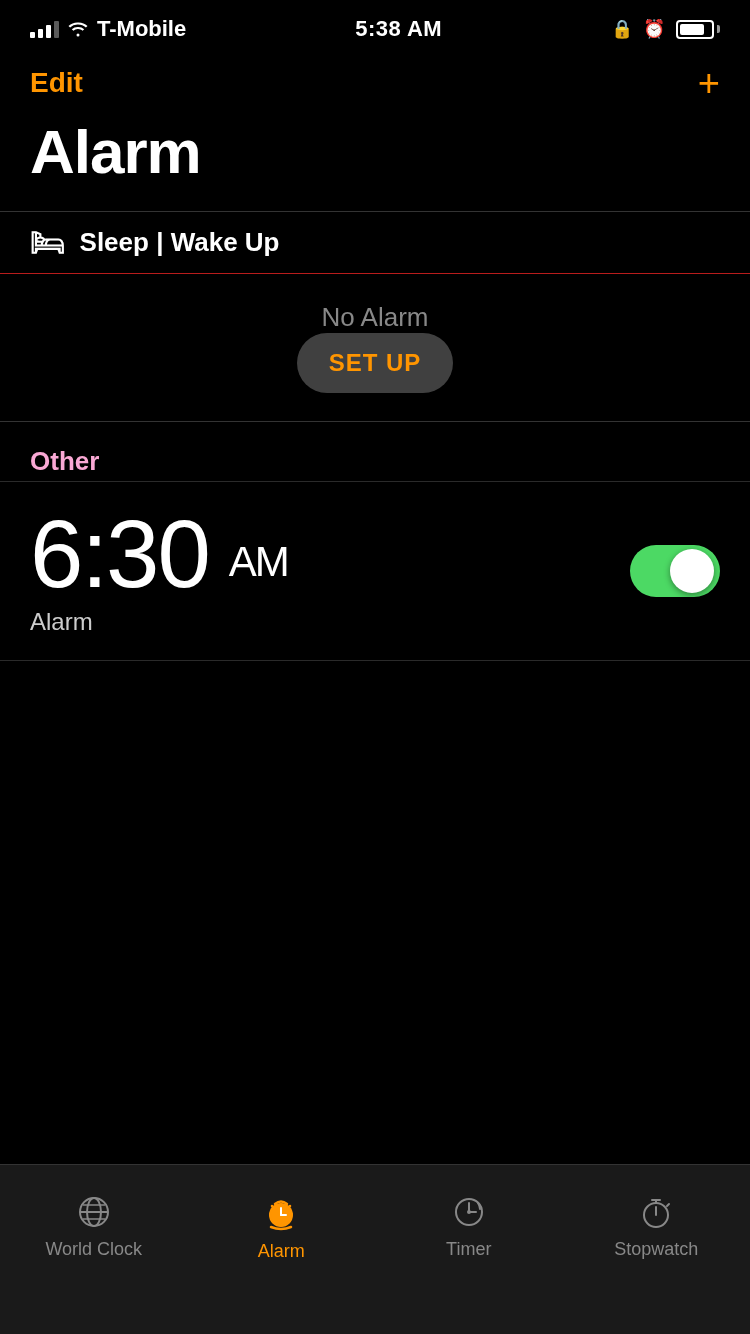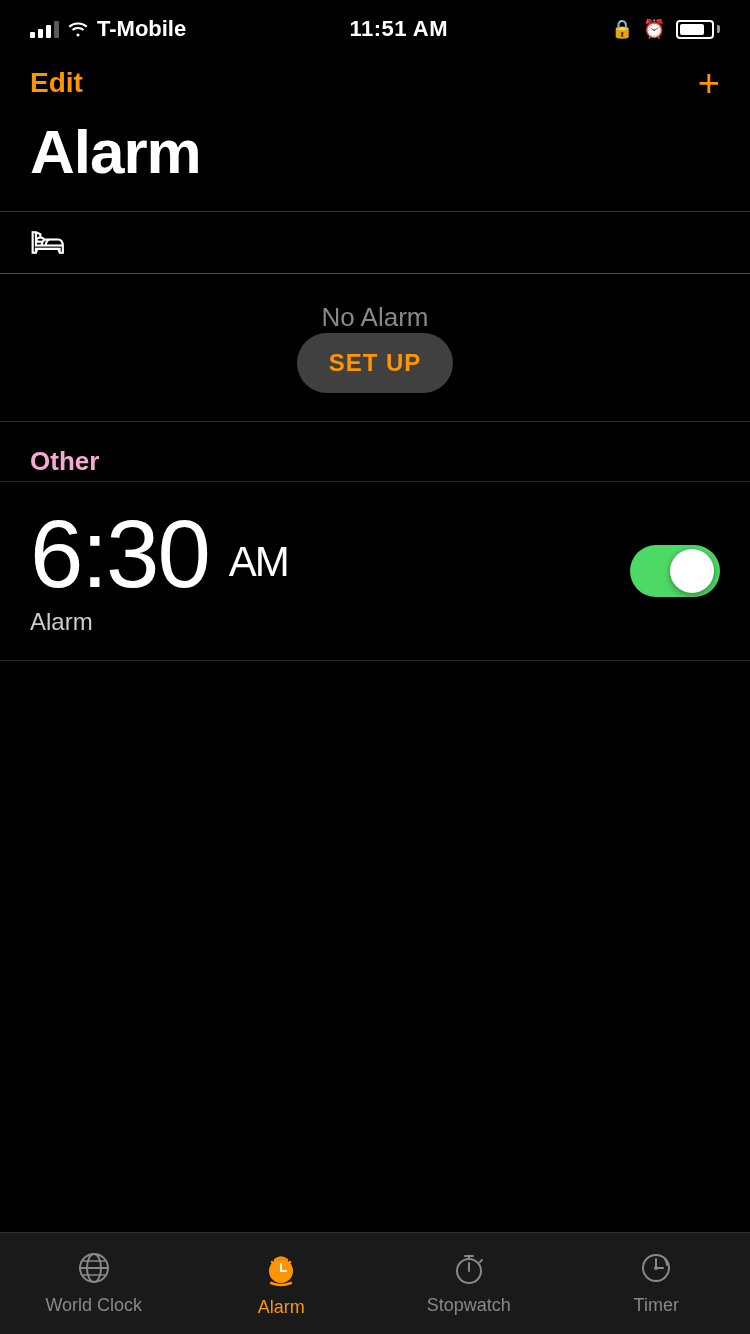--- a/index.html
+++ b/index.html
@@ -219,26 +219,26 @@
       border-radius: 50%;
       box-shadow: 0 2px 6px rgba(0,0,0,0.4);
     }
 
     
     .tab-bar {
       position: absolute;
       bottom: 0;
       left: 0;
       right: 0;
-      height: 102px;
+      height: 170px;
       background: #1a1a1a;
       border-top: 1px solid #333;
       display: flex;
       align-items: flex-start;
-      padding-top: 16px;
+      padding-top: 28px;
     }
     .tab-item {
       flex: 1;
       display: flex;
       flex-direction: column;
       align-items: center;
       gap: 8px;
       cursor: pointer;
     }
     .tab-label {
@@ -270,21 +270,21 @@
         <span></span>
         <span></span>
     </div>
     <svg width="22" height="16" viewBox="0 0 22 16" fill="white">
       <path d="M11 12.5a1.5 1.5 0 1 1 0 3 1.5 1.5 0 0 1 0-3z"></path>
       <path d="M11 8c1.8 0 3.4.7 4.6 1.8l1.6-1.6A9 9 0 0 0 11 6a9 9 0 0 0-6.2 2.2l1.6 1.6A6.3 6.3 0 0 1 11 8z"></path>
       <path d="M11 3.5c3.1 0 5.8 1.2 7.9 3.1l1.6-1.6A13 13 0 0 0 11 1.5 13 13 0 0 0 1.5 5l1.6 1.6A10.2 10.2 0 0 1 11 3.5z"></path>
     </svg>
     <span>T-Mobile</span>
   </div>
-  <div class="status-center">11:51 AM</div>
+  <div class="status-center">5:38 AM</div>
   <div class="status-right">
     <span style="font-size:18px;">🔒</span>
     <span style="font-size:18px;">⏰</span>
     <div class="battery">
       <div class="battery-body">
         <div class="battery-fill"></div>
       </div>
       <div class="battery-tip"></div>
     </div>
   </div>
@@ -292,20 +292,21 @@
 
 <div class="nav-header">
   <button class="edit-btn">Edit</button>
   <button class="add-btn">+</button>
 </div>
 
 <div class="page-title">Alarm</div>
 
 <div class="section-header">
   <span class="bed-icon">🛏</span>
+  <span>Sleep | Wake Up</span>
 </div>
 
 <div class="no-alarm-row">
   <span class="no-alarm-text">No Alarm</span>
   <button class="setup-btn">SET UP</button>
 </div>
 
 <div class="other-section">
   <div class="other-label">Other</div>
 
@@ -348,35 +349,35 @@
 
       <line x1="11" y1="13" x2="14" y2="16" stroke="#FF9500" stroke-width="2.5" stroke-linecap="round"></line>
       <line x1="29" y1="13" x2="26" y2="16" stroke="#FF9500" stroke-width="2.5" stroke-linecap="round"></line>
 
       <path d="M10 34 Q20 38 30 34" stroke="#FF9500" stroke-width="2.5" fill="none" stroke-linecap="round"></path>
     </svg>
     <span class="tab-label active">Alarm</span>
   </div>
 
   <div class="tab-item">
+    <svg class="timer-svg" viewBox="0 0 38 38" fill="none">
+      <circle cx="19" cy="19" r="13" stroke="#888" stroke-width="2" fill="none"></circle>
+      <path d="M19 19 L19 10" stroke="#888" stroke-width="2" stroke-linecap="round"></path>
+      <path d="M19 19 L26 19" stroke="#888" stroke-width="2" stroke-linecap="round"></path>
+      <circle cx="19" cy="19" r="2" fill="#888"></circle>
+
+      <path d="M28 10 A13 13 0 0 1 30 16" stroke="#888" stroke-width="2" stroke-linecap="round" fill="none"></path>
+    </svg>
+    <span class="tab-label">Timer</span>
+  </div>
+
+  <div class="tab-item">
     <svg class="stopwatch-svg" viewBox="0 0 38 38" fill="none">
       <circle cx="19" cy="22" r="12" stroke="#888" stroke-width="2" fill="none"></circle>
       <line x1="19" y1="22" x2="19" y2="14" stroke="#888" stroke-width="2" stroke-linecap="round"></line>
       <line x1="15" y1="7" x2="23" y2="7" stroke="#888" stroke-width="2" stroke-linecap="round"></line>
       <line x1="19" y1="7" x2="19" y2="10" stroke="#888" stroke-width="2"></line>
       <line x1="30" y1="13" x2="32" y2="11" stroke="#888" stroke-width="2" stroke-linecap="round"></line>
     </svg>
     <span class="tab-label">Stopwatch</span>
   </div>
 
-  <div class="tab-item">
-    <svg class="timer-svg" viewBox="0 0 38 38" fill="none">
-      <circle cx="19" cy="19" r="13" stroke="#888" stroke-width="2" fill="none"></circle>
-      <path d="M19 19 L19 10" stroke="#888" stroke-width="2" stroke-linecap="round"></path>
-      <path d="M19 19 L26 19" stroke="#888" stroke-width="2" stroke-linecap="round"></path>
-      <circle cx="19" cy="19" r="2" fill="#888"></circle>
-
-      <path d="M28 10 A13 13 0 0 1 30 16" stroke="#888" stroke-width="2" stroke-linecap="round" fill="none"></path>
-    </svg>
-    <span class="tab-label">Timer</span>
-  </div>
-
 </div>
 
 </body></html>

